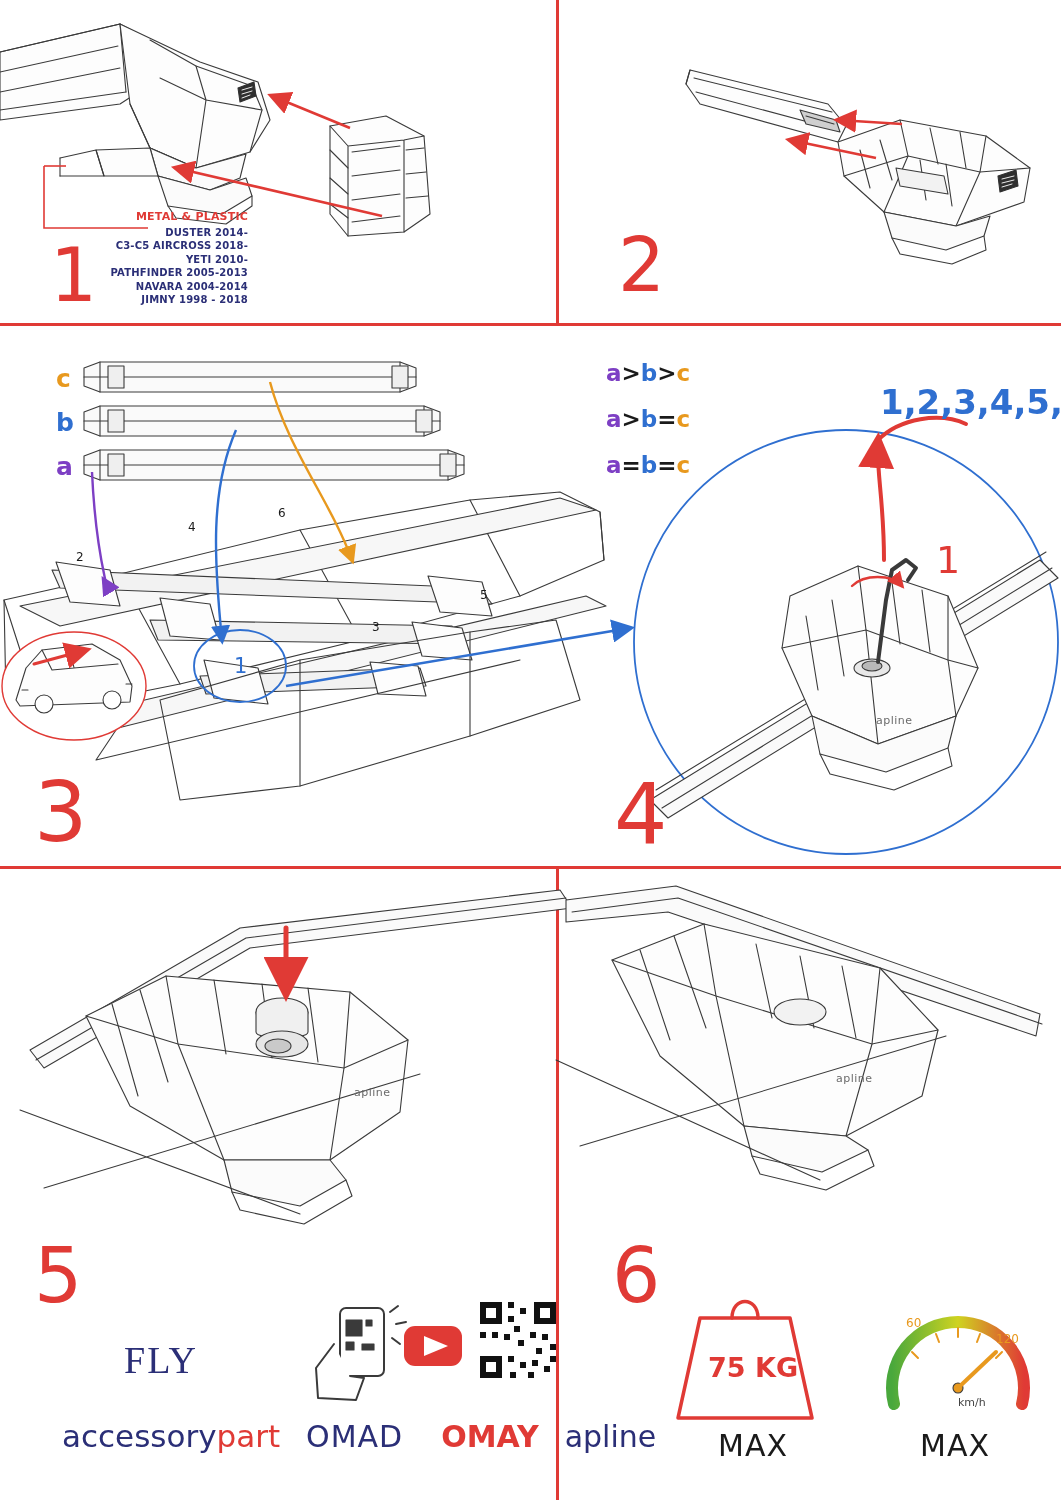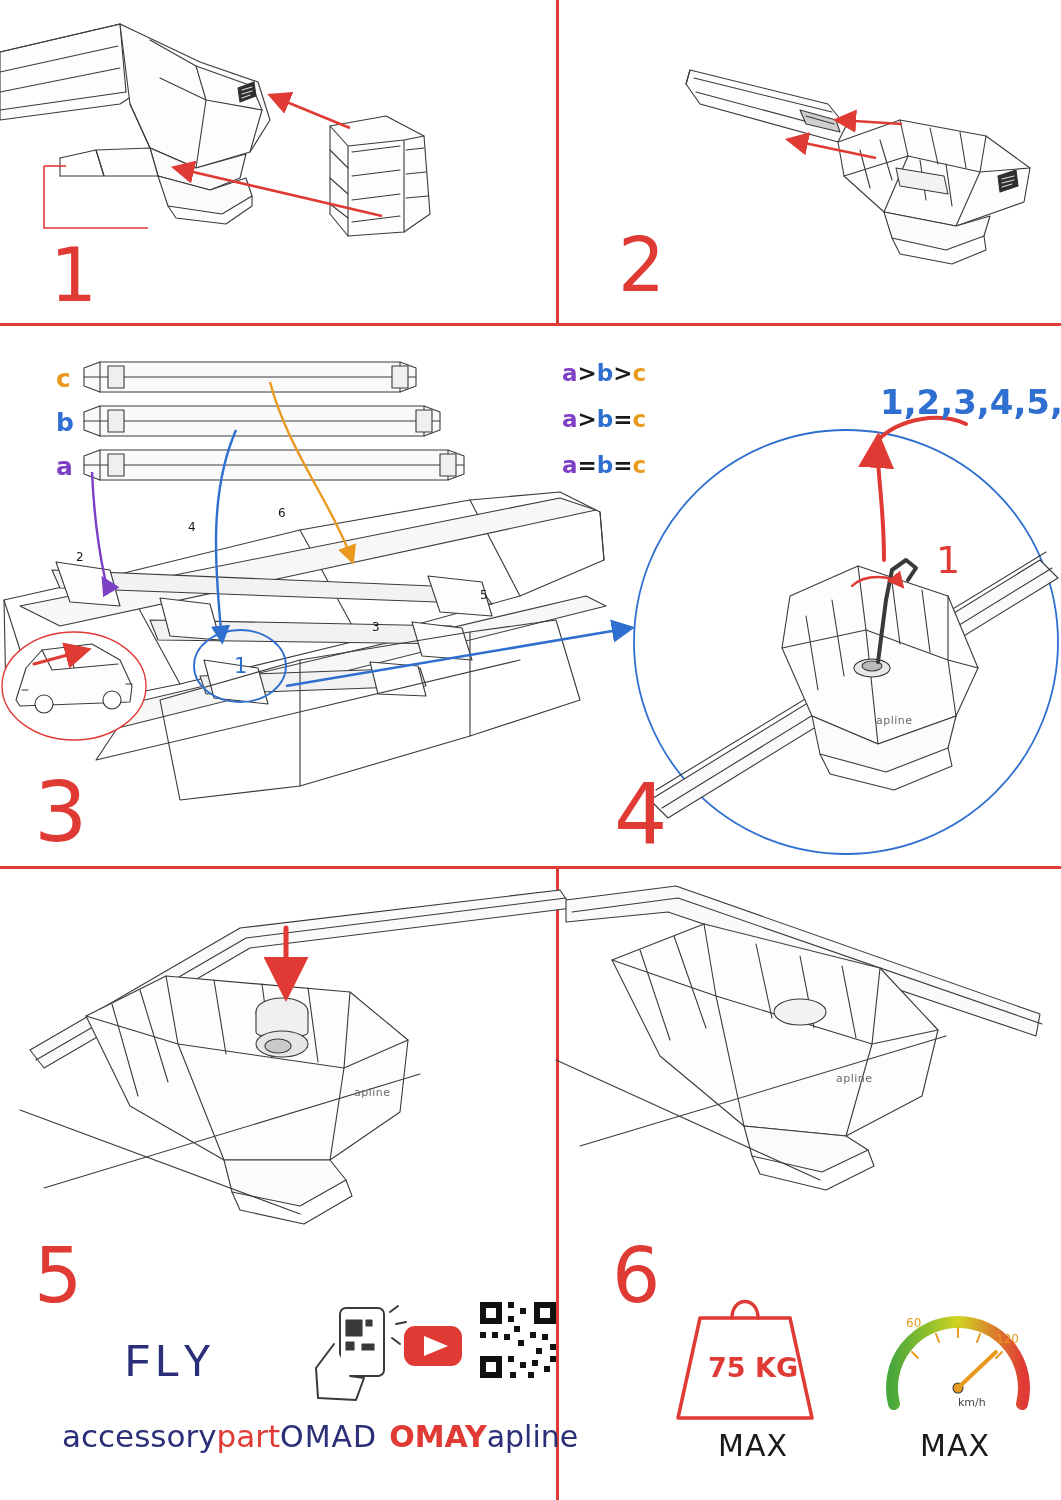--- a/index.html
+++ b/index.html
@@ -15,34 +15,34 @@
 
   
   .compat{position:absolute;text-align:right;color:#2b2f77;font-size:10px;font-weight:bold;letter-spacing:.2px;line-height:1.35;font-family:"DejaVu Sans",sans-serif;}
   .compat .hdr{color:#e03a35;font-size:11px;display:block;margin-bottom:1px;}
 
   
   svg.layer{position:absolute;left:0;top:0;width:1061px;height:1500px;pointer-events:none;}
 
   
   .abc{position:absolute;font-family:"DejaVu Sans",sans-serif;font-weight:bold;font-size:25px;}
-  .eq{position:absolute;font-family:"DejaVu Sans",sans-serif;font-weight:bold;font-size:23px;letter-spacing:0px;}
+  .eq{position:absolute;font-family:"DejaVu Sans",sans-serif;font-weight:bold;font-size:23px;letter-spacing:0px;margin-left:44px;}
   .eq .a{color:#7d3fc4;} .eq .b{color:#2f6fd0;} .eq .c{color:#e8991e;} .eq .op{color:#1a1a1a;}
 
   .seq{position:absolute;font-family:"DejaVu Sans",sans-serif;font-weight:bold;font-size:34px;color:#2f6fd0;letter-spacing:0px;}
 
   
   .cnum{position:absolute;font-family:"DejaVu Sans",sans-serif;color:#2f6fd0;font-size:21px;font-weight:400;}
   .cnum.red{color:#e03a35;font-size:38px;}
 
   .tiny{position:absolute;font-family:"DejaVu Sans",sans-serif;font-size:12px;color:#1a1a1a;}
 
   
-  .fly{position:absolute;font-family:Liberation Mono, monospace;font-size:46px;letter-spacing:2px;color:#2b2f77;font-weight:400;}
-  .brandrow{position:absolute;display:flex;align-items:center;}
+  .fly{position:absolute;font-family:Liberation Serif, serif;font-size:38px;letter-spacing:2px;color:#2b2f77;font-weight:400;}
+  .brandrow{position:absolute;display:flex;align-items:center;gap:26px;}
   .b-accessorypart{font-family:"DejaVu Sans",sans-serif;font-size:31px;color:#2b2f77;font-weight:400;}
   .b-accessorypart .part{color:#e03a35;}
   .b-omad{font-family:"DejaVu Sans",sans-serif;font-size:30px;color:#2b2f77;font-weight:normal;letter-spacing:1px;}
   .b-omay{font-family:"DejaVu Sans",sans-serif;font-size:30px;color:#e03a35;font-weight:bold;letter-spacing:0px;margin-left:12px;}
   .b-apline{font-family:"DejaVu Sans",sans-serif;font-size:30px;color:#2b2f77;}
 
   .maxlabel{position:absolute;font-family:"DejaVu Sans",sans-serif;font-size:30px;color:#1a1a1a;letter-spacing:1px;}
   .kgtext{position:absolute;font-family:"DejaVu Sans",sans-serif;font-size:27px;color:#e03a35;font-weight:bold;}
   .gaugetxt{position:absolute;font-family:"DejaVu Sans",sans-serif;font-size:12px;color:#e8991e;}
   .kmh{position:absolute;font-family:"DejaVu Sans",sans-serif;font-size:11px;color:#444;}
@@ -320,20 +320,29 @@
     </g>
   </svg>
 
   <div class="stepnum" style="left:50px;top:238px;font-size:74px">1</div>
   <div class="stepnum" style="left:618px;top:228px;font-size:74px">2</div>
   <div class="stepnum" style="left:34px;top:770px;font-size:84px">3</div>
   <div class="stepnum" style="left:614px;top:772px;font-size:84px">4</div>
   <div class="stepnum" style="left:34px;top:1238px;font-size:76px">5</div>
   <div class="stepnum" style="left:612px;top:1238px;font-size:76px">6</div>
 
+  <div class="compat" style="left:40px;top:210px;width:208px">
+    <span class="hdr">METAL &amp; PLASTIC</span>
+    <div>DUSTER 2014-</div>
+    <div>C3-C5 AIRCROSS 2018-</div>
+    <div>YETI 2010-</div>
+    <div>PATHFINDER 2005-2013</div>
+    <div>NAVARA 2004-2014</div>
+    <div>JIMNY 1998 - 2018</div>
+  </div>
 
   <div class="abc" style="left:56px;top:364px;color:#e8991e">c</div>
   <div class="abc" style="left:56px;top:408px;color:#2f6fd0">b</div>
   <div class="abc" style="left:56px;top:452px;color:#7d3fc4">a</div>
 
   <div class="eq" style="left:562px;top:360px">
     <span class="a">a</span><span class="op">&gt;</span><span class="b">b</span><span class="op">&gt;</span><span class="c">c</span>
   </div>
   <div class="eq" style="left:562px;top:406px">
     <span class="a">a</span><span class="op">&gt;</span><span class="b">b</span><span class="op">=</span><span class="c">c</span>

